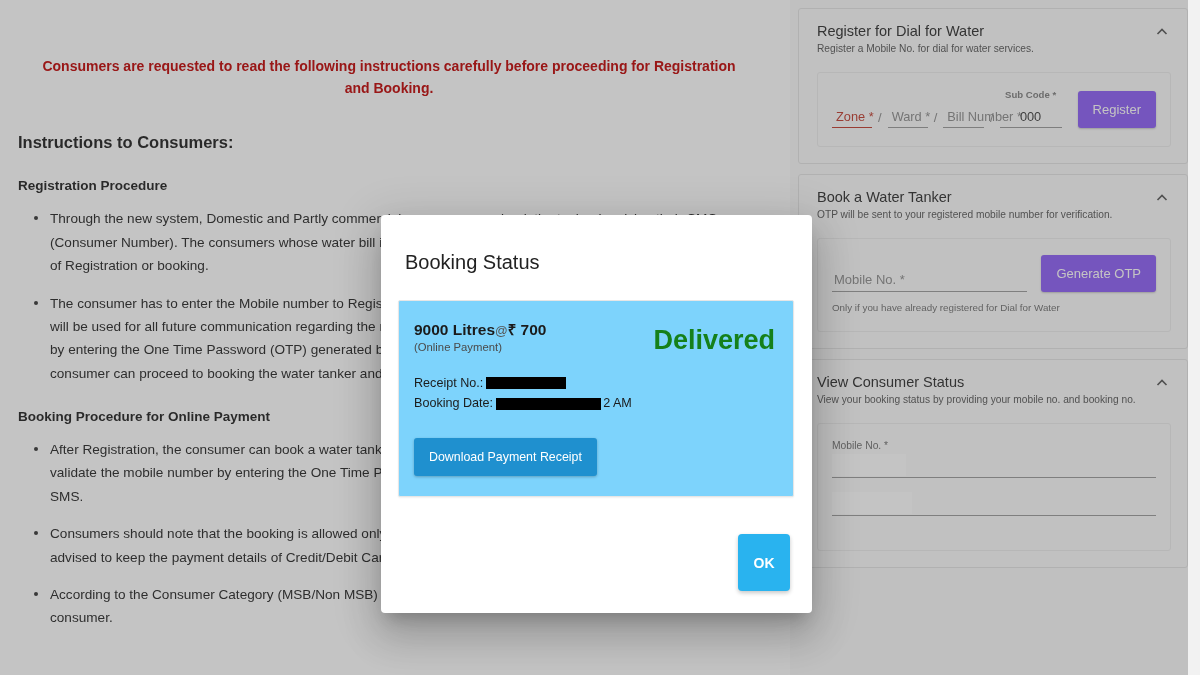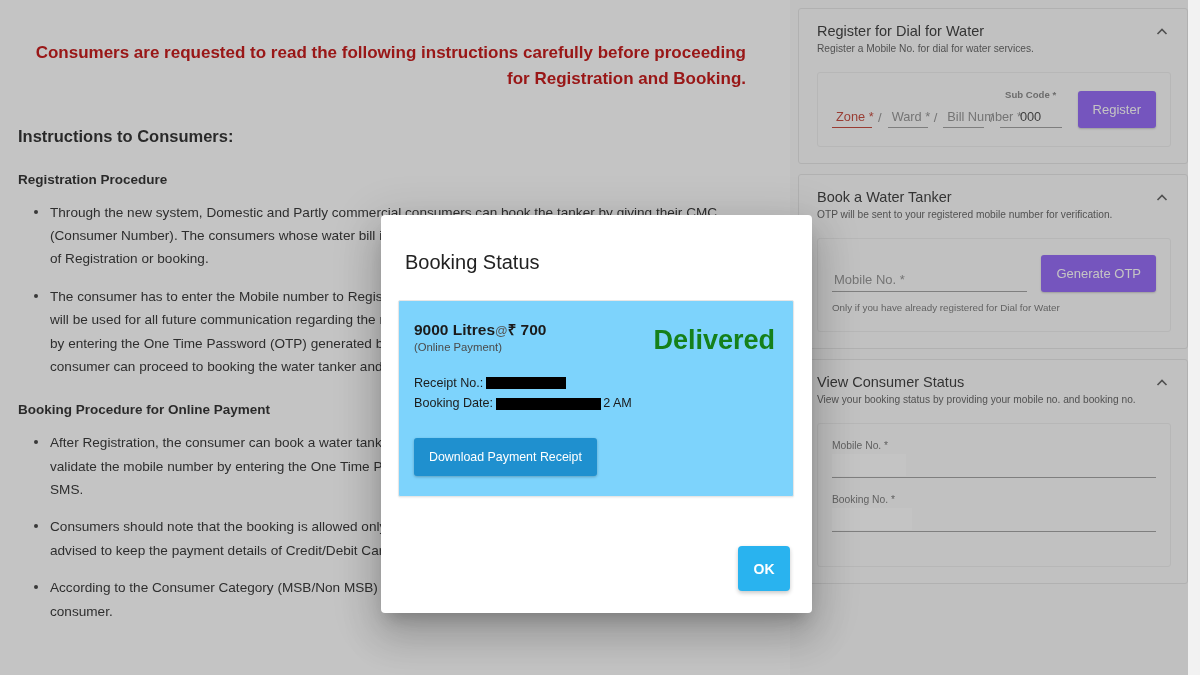--- a/index.html
+++ b/index.html
@@ -26,24 +26,24 @@
 
   .content-col {
     width: 790px;
     padding: 40px 30px 0 18px;
     background: #ffffff;
   }
 
   .notice {
     color: #c00000;
     font-weight: bold;
-    font-size: 17px;
+    font-size: 14px;
     line-height: 1.55;
-    text-align: right;
-    margin: 0 0 34px 0;
+    text-align: center;
+    margin: 16px 0 34px 0;
     padding: 0 14px;
   }
 
   .h-instructions {
     font-size: 16.5px;
     font-weight: bold;
     color: #1b1b1b;
     margin: 0 0 26px 0;
   }
 
@@ -300,21 +300,21 @@
   .dlg-actions {
     padding: 0 22px 22px 0;
     display: flex;
     justify-content: flex-end;
   }
   .btn-ok {
     background: #29b3ef;
     color: #ffffff;
     border: none;
     border-radius: 4px;
-    width: 52px; height: 45px;
+    width: 52px; height: 57px;
     font-size: 14px;
     font-weight: bold;
     font-family: "Liberation Sans", sans-serif;
     cursor: pointer;
     box-shadow: 0 2px 4px rgba(0,0,0,.22);
     margin-left: 8px;
   }
 </style>
 </head>
 <body>
@@ -394,21 +394,20 @@
         <div class="panel-title">View Consumer Status</div>
         <div class="panel-sub">View your booking status by providing your mobile no. and booking no.</div>
         <div class="panel-body">
           <div class="stacked-field">
             <div class="stacked-label">Mobile No. *</div>
             <div class="stacked-input">
               <span class="redact-white rw1"></span>
             </div>
           </div>
           <div class="stacked-field">
-            <div class="stacked-label">Booking No. *</div>
             <div class="stacked-input">
               <span class="redact-white rw2"></span>
             </div>
           </div>
         </div>
       </div>
 
     </div>
   </div>
 

